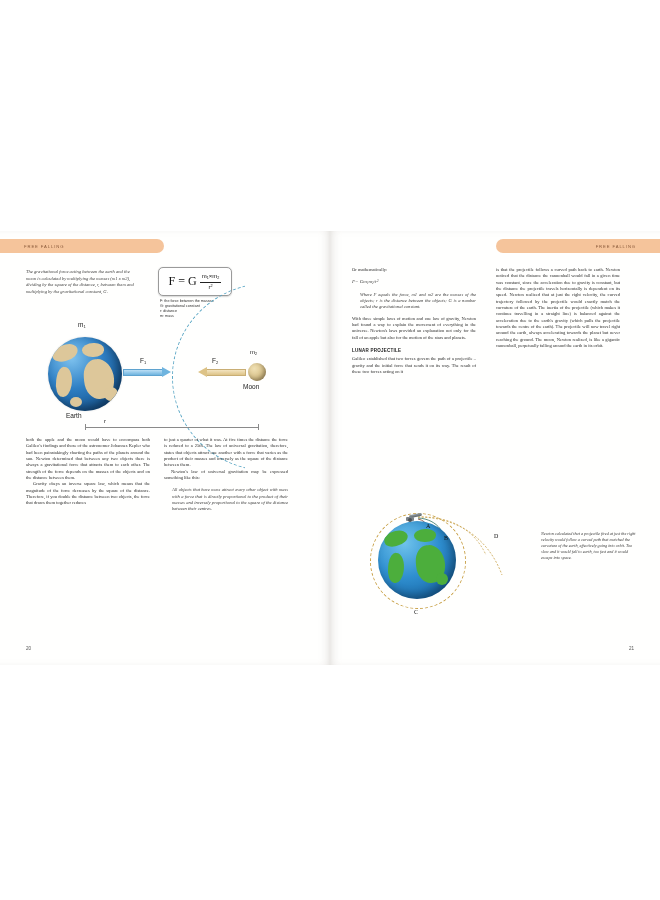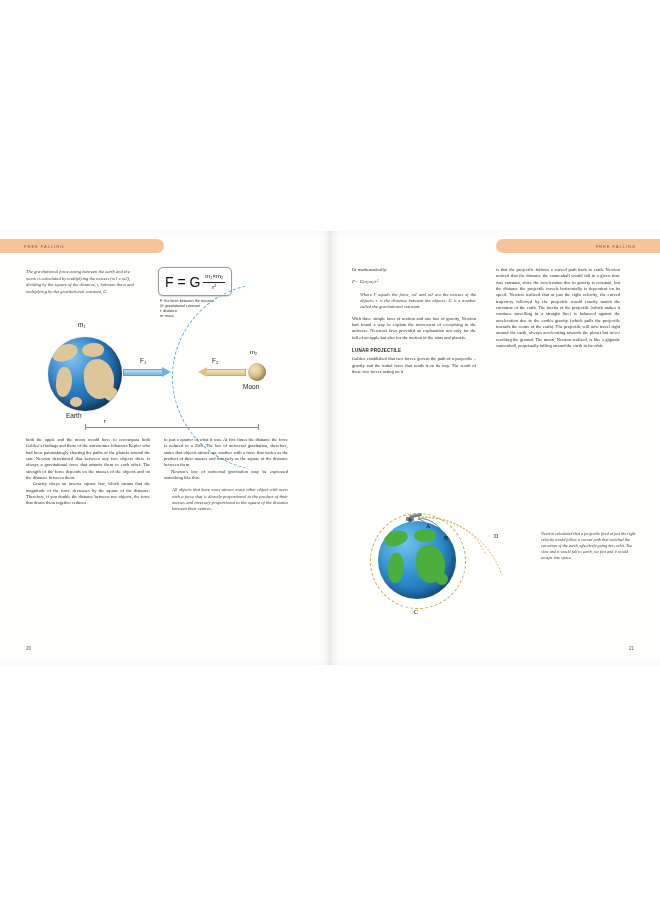--- a/index.html
+++ b/index.html
@@ -126,21 +126,21 @@
     border: .6px solid #9a9a9a;
     border-radius: 5px;
     background: #ffffff;
     box-shadow: 0 .5px 1.4px rgba(0,0,0,.16);
     display: flex;
     align-items: center;
     justify-content: center;
     gap: 3px;
     color: #111;
   }
-  .f-lhs { font-size: 14px; font-family: Liberation Sans, sans-serif; }
+  .f-lhs { font-size: 12px; font-family: Liberation Serif, serif; }
   .frac { display: inline-flex; flex-direction: column; align-items: center; line-height: 1; }
   .frac .num {
     font-size: 6px;
     font-family: "Liberation Sans", sans-serif;
     padding: 0 2px 1px 2px;
     border-bottom: .6px solid #222;
   }
   .frac .den {
     font-size: 6px;
     font-family: "Liberation Sans", sans-serif;

